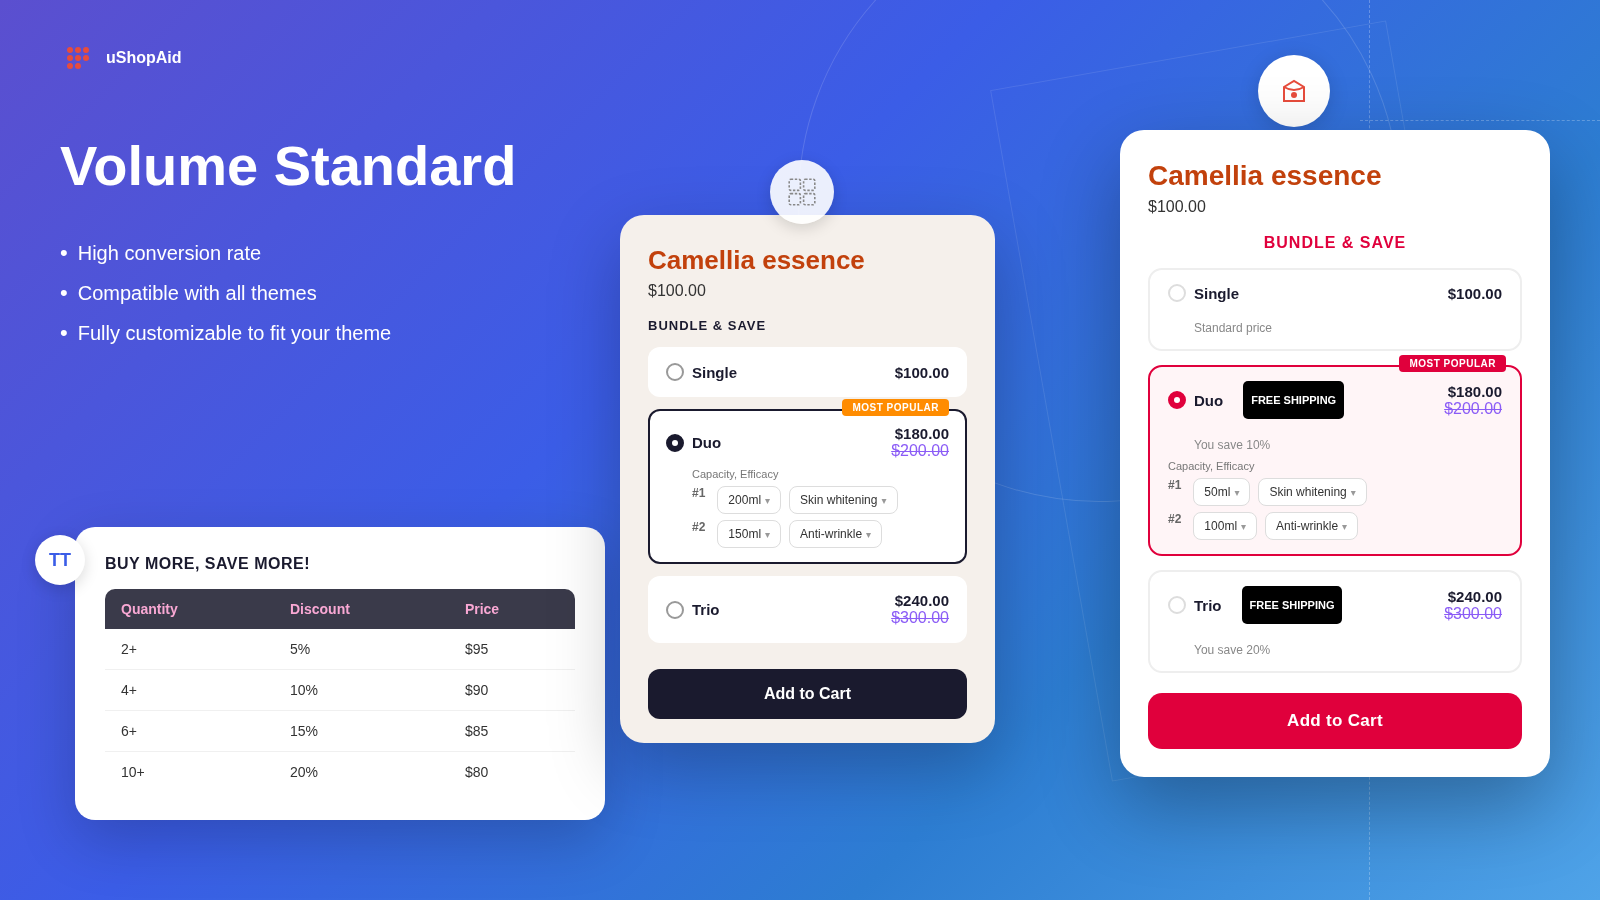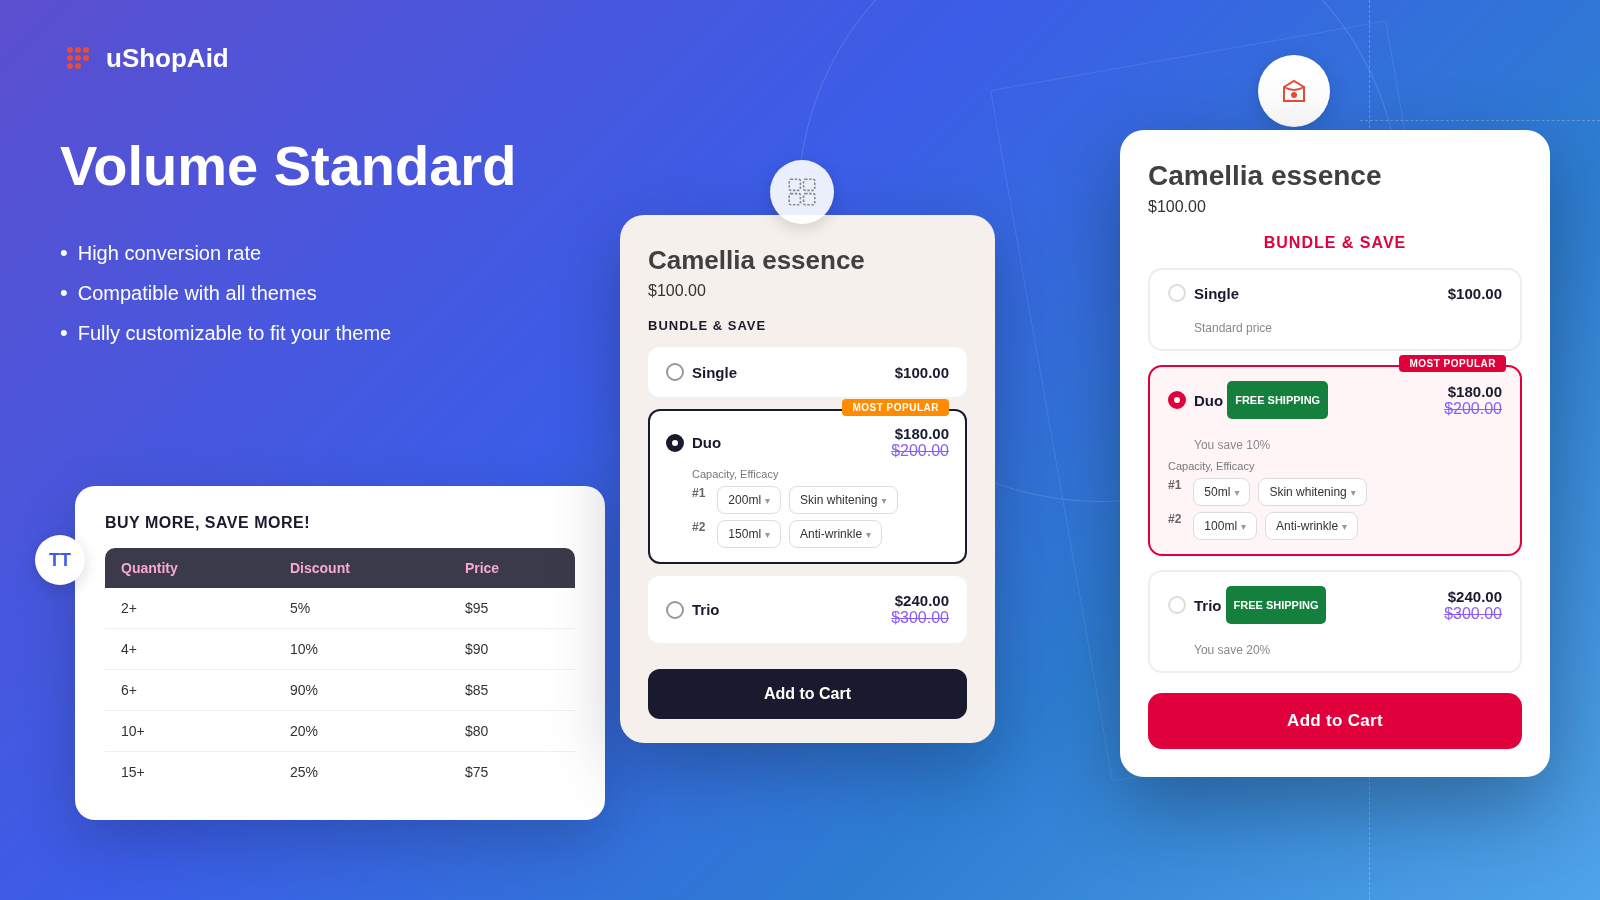--- a/index.html
+++ b/index.html
@@ -43,21 +43,21 @@
       position: absolute;
       top: 40px; left: 60px;
       display: flex; align-items: center; gap: 10px;
     }
     .logo-icon {
       width: 36px; height: 36px;
       color: #e74c3c;
     }
     .logo-text {
       color: white;
-      font-size: 26px;
+      font-size: 16px;
       font-weight: 600;
     }
 
     
     .top-right-icon {
       position: absolute;
       top: 55px; right: 270px;
       width: 72px; height: 72px;
       background: white;
       border-radius: 50%;
@@ -160,21 +160,21 @@
       background: rgba(255,255,255,0.9);
       border-radius: 50%;
       display: flex; align-items: center; justify-content: center;
       box-shadow: 0 4px 15px rgba(0,0,0,0.15);
       z-index: 20;
     }
 
     .product-name {
       font-size: 26px;
       font-weight: 700;
-      color: #404040;
+      color: #c2410c;
       margin-bottom: 6px;
     }
     .product-price {
       font-size: 16px;
       color: #333;
       margin-bottom: 18px;
     }
     .bundle-save-label {
       font-size: 13px;
       font-weight: 700;
@@ -359,27 +359,27 @@
       top: -12px; right: 14px;
       background: #e0003c;
       color: white;
       font-size: 10px;
       font-weight: 700;
       padding: 3px 10px;
       border-radius: 4px;
       letter-spacing: 0.5px;
     }
     .free-shipping-badge {
-      background: #15803d;
+      background: #000000;
       color: white;
       font-size: 11px;
       font-weight: 700;
       padding: 13px 8px;
       border-radius: 5px;
-      margin-left: 4px;
+      margin-left: 20px;
     }
     .you-save-text {
       font-size: 12px;
       color: #888;
       margin-top: 19px;
       margin-left: 26px;
     }
 
     .add-to-cart-btn-red {
       width: 100%;
@@ -470,32 +470,27 @@
           <td>5%</td>
           <td>$95</td>
         </tr>
         <tr>
           <td>4+</td>
           <td>10%</td>
           <td>$90</td>
         </tr>
         <tr>
           <td>6+</td>
-          <td>90%</td>
+          <td>15%</td>
           <td>$85</td>
         </tr>
         <tr>
           <td>10+</td>
           <td>20%</td>
           <td>$80</td>
-        </tr>
-        <tr>
-          <td>15+</td>
-          <td>25%</td>
-          <td>$75</td>
         </tr>
       </tbody>
   </table>
 </div>
 
 <div class="middle-icon">
   <svg viewBox="0 0 40 40" fill="none" width="32" height="32">
     <rect x="4" y="4" width="14" height="14" rx="2" stroke="#888" stroke-width="2" stroke-dasharray="3 2" fill="none"></rect>
     <rect x="22" y="4" width="14" height="14" rx="2" stroke="#888" stroke-width="2" stroke-dasharray="3 2" fill="none"></rect>
     <rect x="4" y="22" width="14" height="14" rx="2" stroke="#888" stroke-width="2" stroke-dasharray="3 2" fill="none"></rect>

